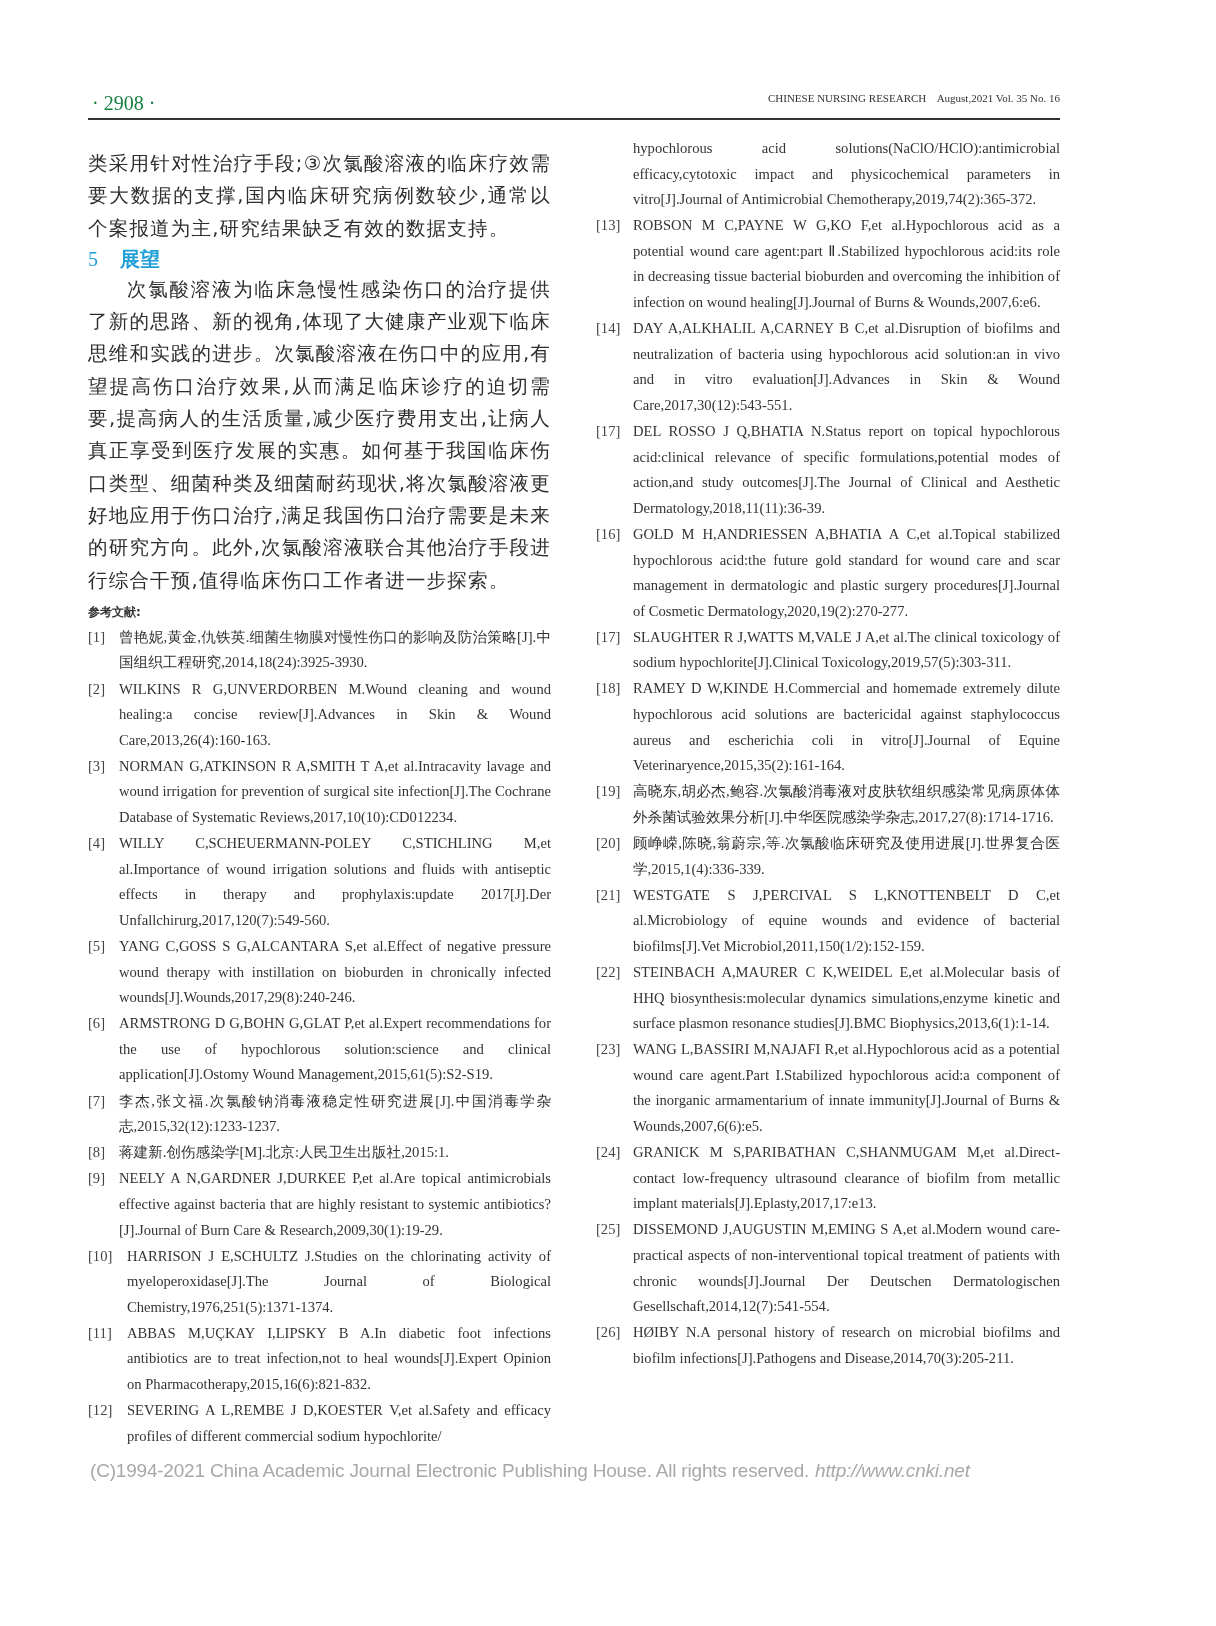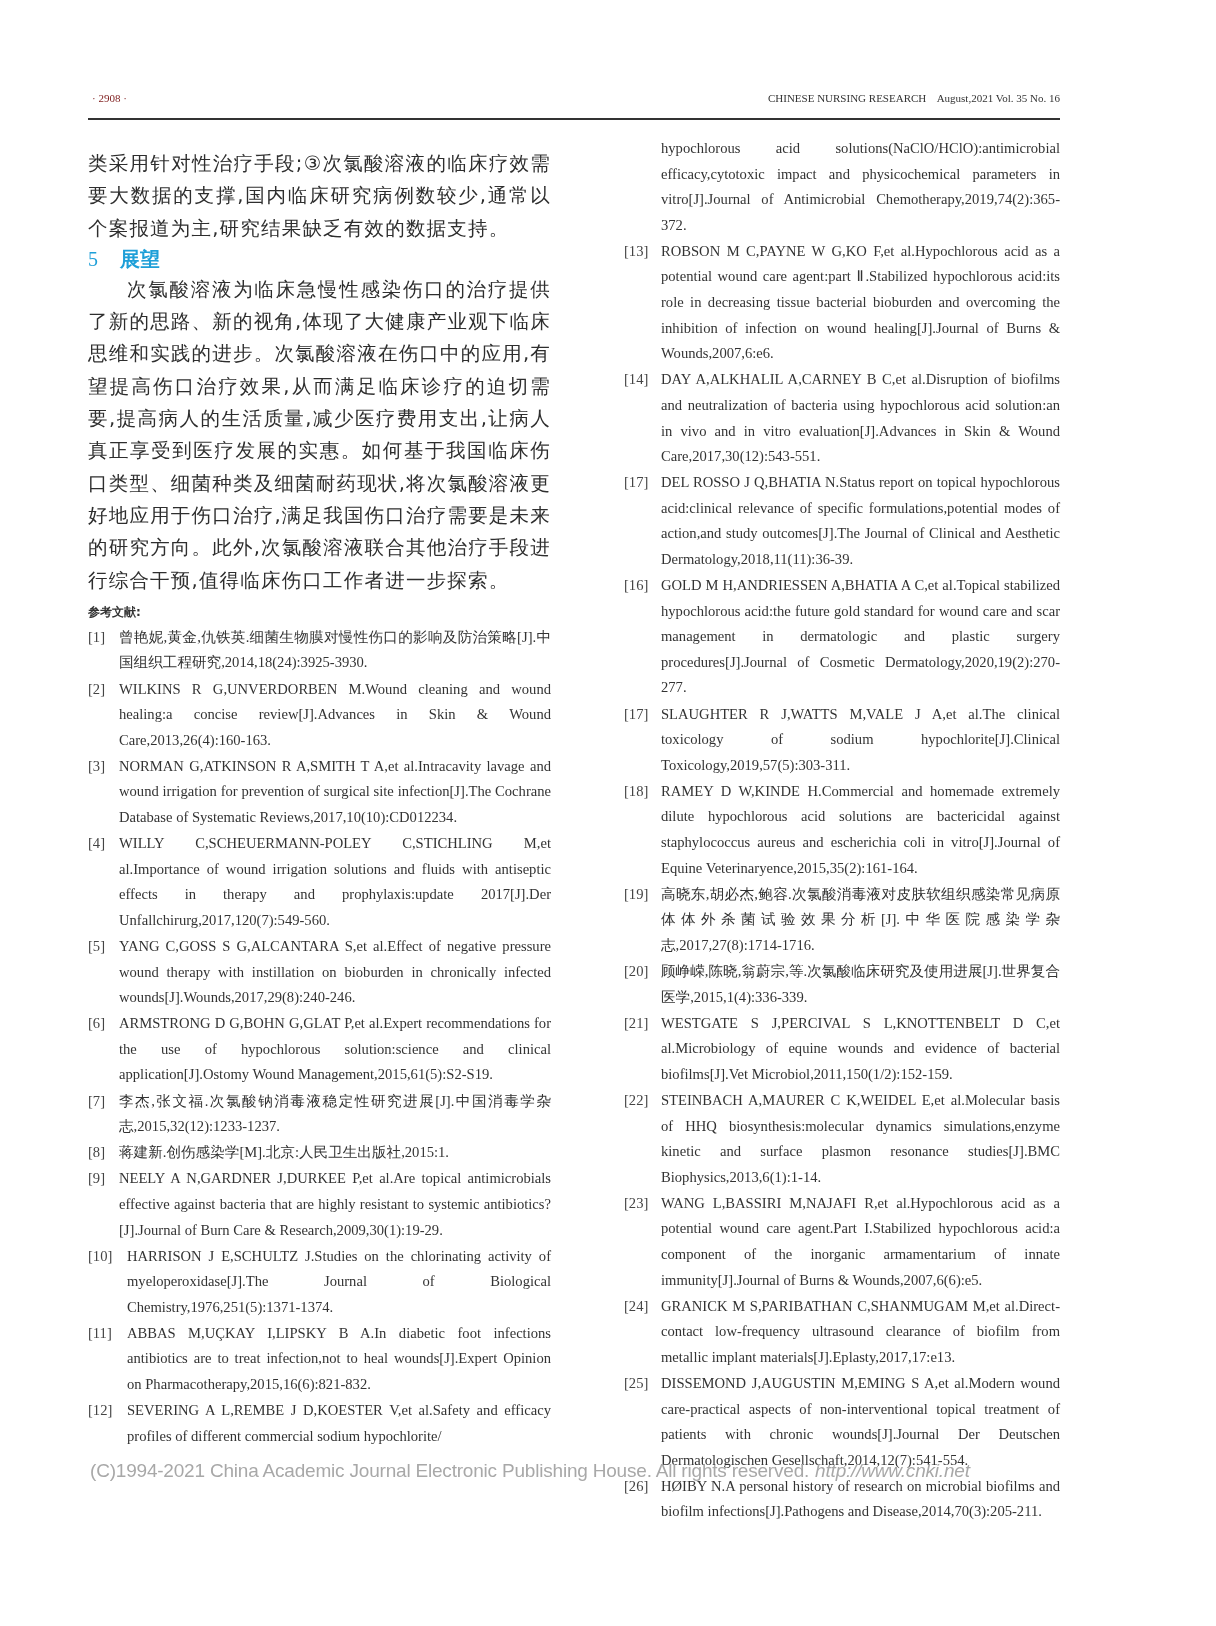--- a/index.html
+++ b/index.html
@@ -6,21 +6,21 @@
     body {
       width: 1216px; height: 1626px; position: relative; overflow: hidden;
       font-family: "DejaVu Serif", "Liberation Serif", serif;
       color: #2a2a2a;
     }
     .header {
       position: absolute; left: 88px; top: 88px; width: 972px; height: 30px;
       border-bottom: 2px solid #333;
       font-family: "Liberation Serif", serif;
     }
-    .page-num { position: absolute; left: 4px; top: 4px; font-size: 11px; color: #7f1d1d; }
+    .page-num { position: absolute; left: 4px; top: 4px; font-size: 20px; color: #15803d; }
     .journal { position: absolute; right: 0; top: 4px; font-size: 11px; color: #333; white-space: nowrap; }
     .col { position: absolute; top: 148px; width: 463px; }
     .col-left { left: 88px; }
     .col-right { left: 597px; }
     .body-text {
       font-size: 19.5px; line-height: 32.3px; text-align: justify;
       letter-spacing: 1.2px; color: #2e2e2e;
       font-family: "DejaVu Sans", sans-serif;
     }
     .indent { text-indent: 39px; }
@@ -33,21 +33,21 @@
       font-size: 12px; font-weight: bold; line-height: 26px; margin-top: 2px;
       font-family: "DejaVu Sans", sans-serif; color: #333;
     }
     .ref {
       position: relative; padding-left: 31px;
       font-family: "Liberation Serif", serif;
       font-size: 14.6px; line-height: 25.6px; text-align: justify; color: #333;
       margin-bottom: 0.5px;
     }
     .ref.wide { padding-left: 39px; }
-    .col-right .ref { padding-left: 36px; margin-left: 28px; }
+    .col-right .ref { padding-left: 36px; }
     .ref-num { position: absolute; left: 0; top: 0; color: #444; }
     .col-right .ref-num { left: -1px; }
     .footer {
       position: absolute; left: 90px; top: 1460px; width: 1000px;
       font-family: "Liberation Sans", sans-serif; font-size: 19px;
       color: #a8a8a8; white-space: nowrap; letter-spacing: -0.2px;
     }
     .footer .url { margin-left: 6px; font-style: italic; }
   </style>
 </head>

